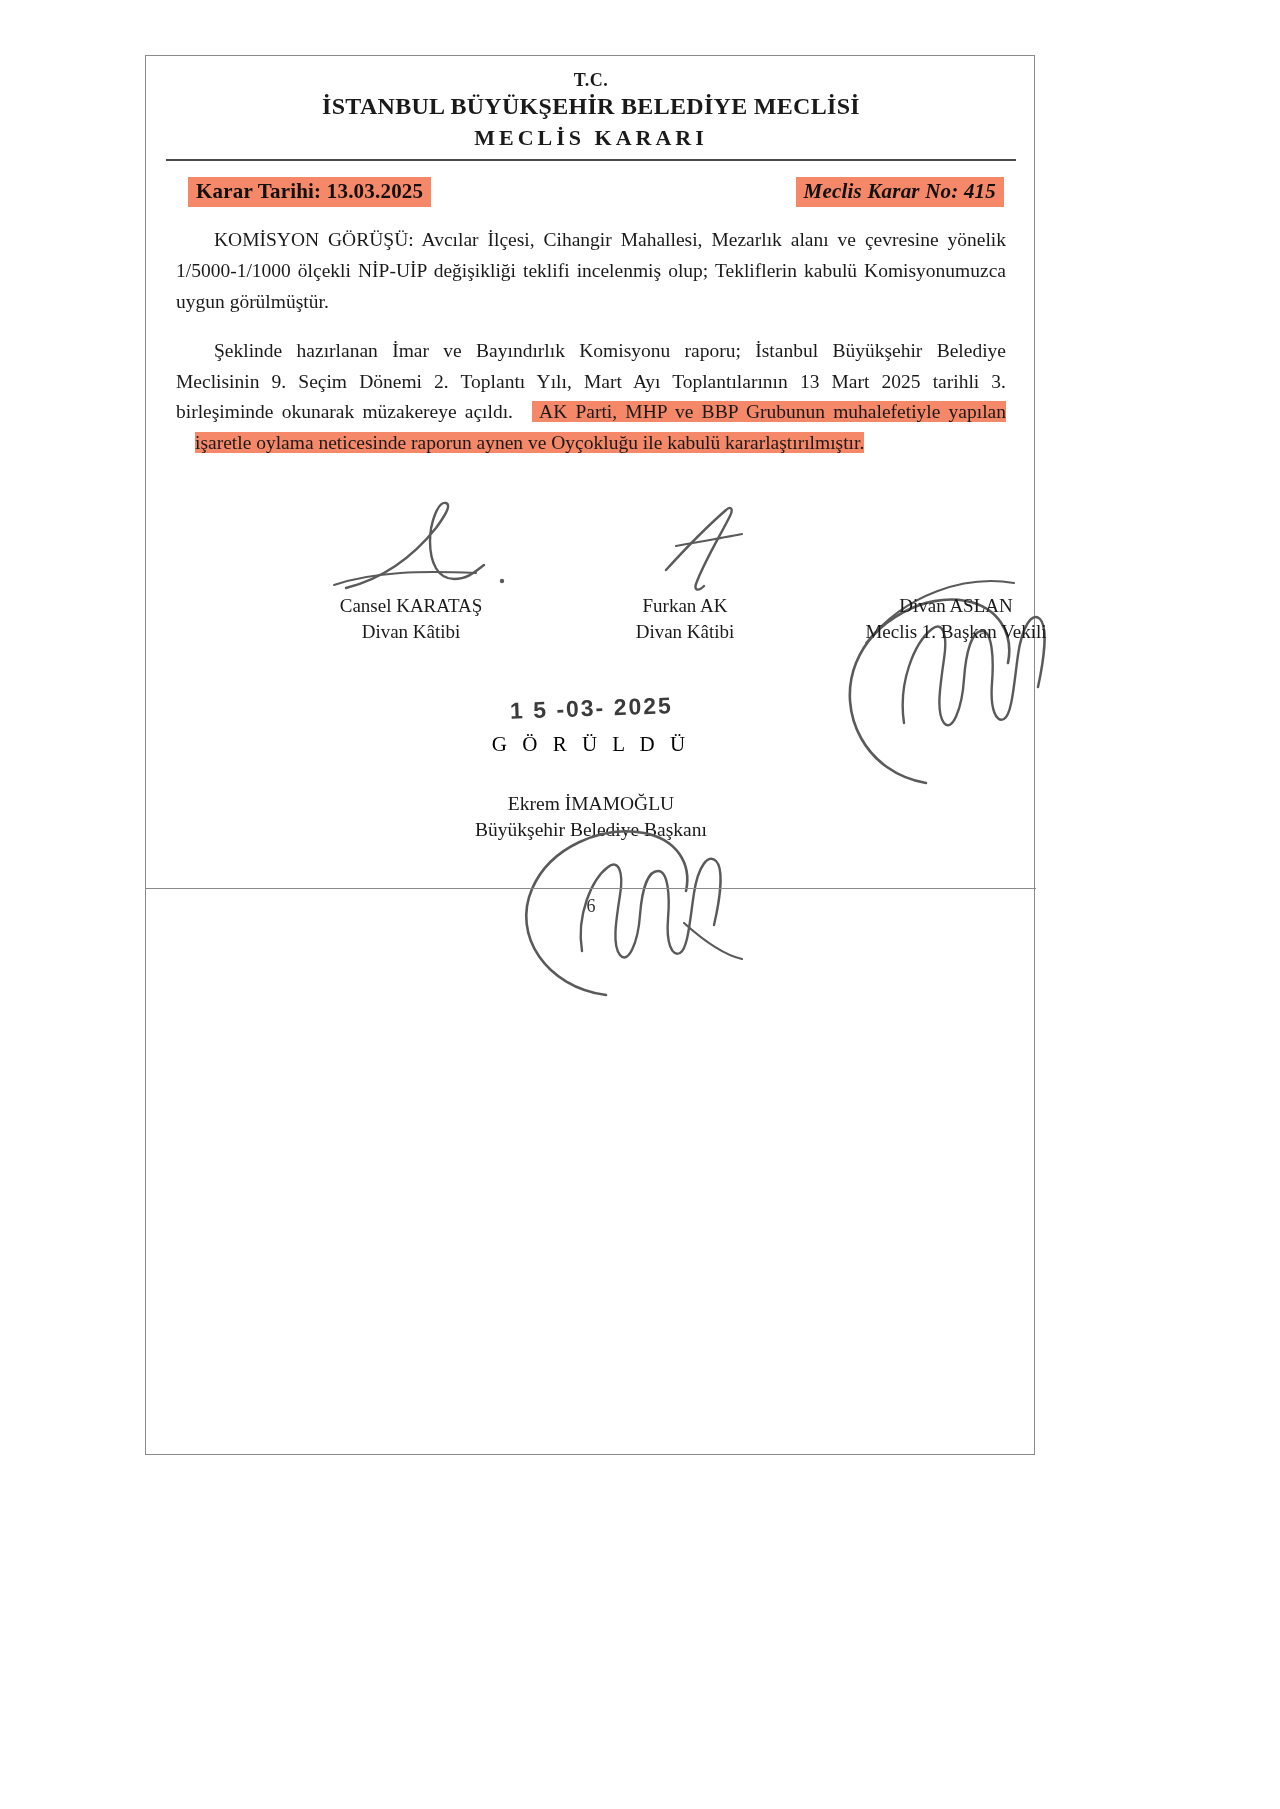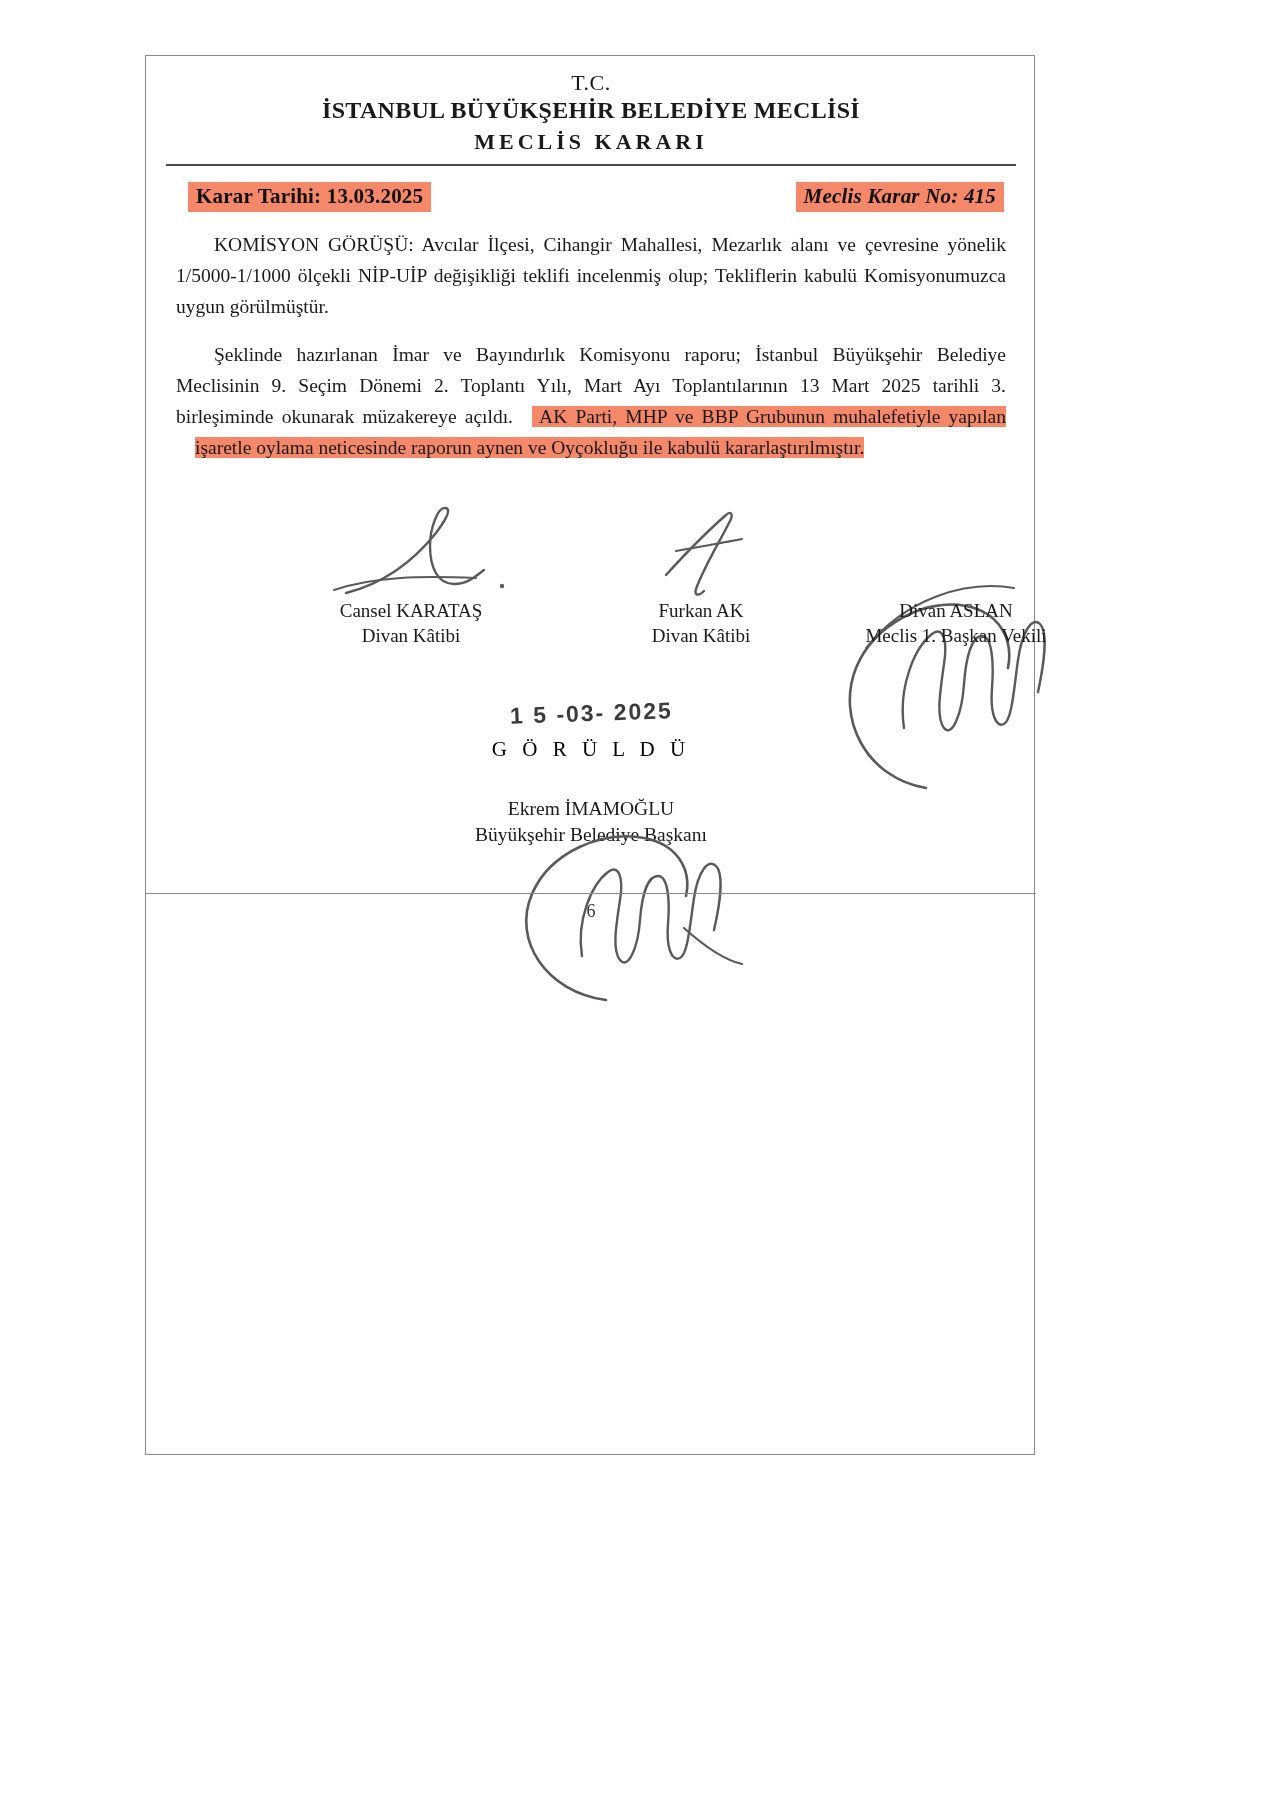--- a/index.html
+++ b/index.html
@@ -35,22 +35,22 @@
     width: 890px;
     padding: 0;
   }
 
   
   .hdr {
     text-align: center;
     margin-top: 14px;
   }
   .hdr .tc {
-    font-size: 22px;
-    font-weight: normal;
+    font-size: 18px;
+    font-weight: bold;
     letter-spacing: 0.5px;
     line-height: 1.15;
   }
   .hdr .org {
     font-size: 24px;
     font-weight: bold;
     letter-spacing: 0.3px;
     line-height: 1.25;
   }
   .hdr .sub {
@@ -105,21 +105,21 @@
     margin: 44px 0 0 0;
     height: 140px;
   }
   .sigblock {
     position: absolute;
     text-align: center;
     font-size: 19px;
     line-height: 1.35;
   }
   .sig1 { left: 150px; top: 90px; width: 230px; }
-  .sig2 { left: 440px; top: 90px; width: 230px; }
+  .sig2 { left: 424px; top: 90px; width: 230px; }
   .sig3 { left: 680px; top: 90px; width: 260px; }
 
   .scribble {
     position: absolute;
     pointer-events: none;
   }
 
   .stampwrap {
     position: relative;
     margin-top: 52px;

